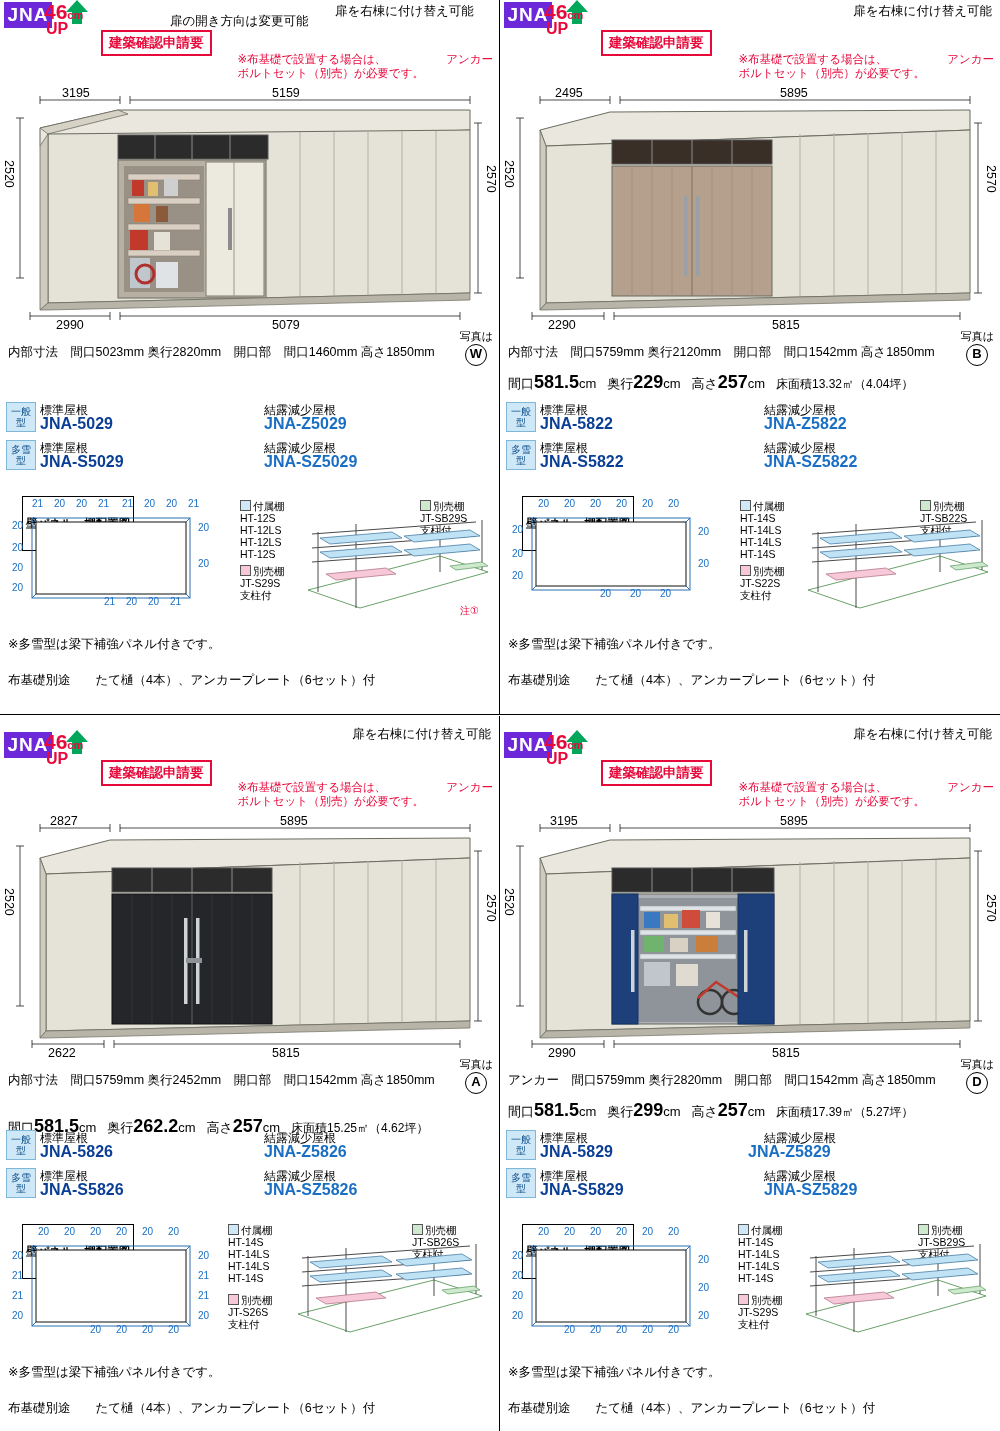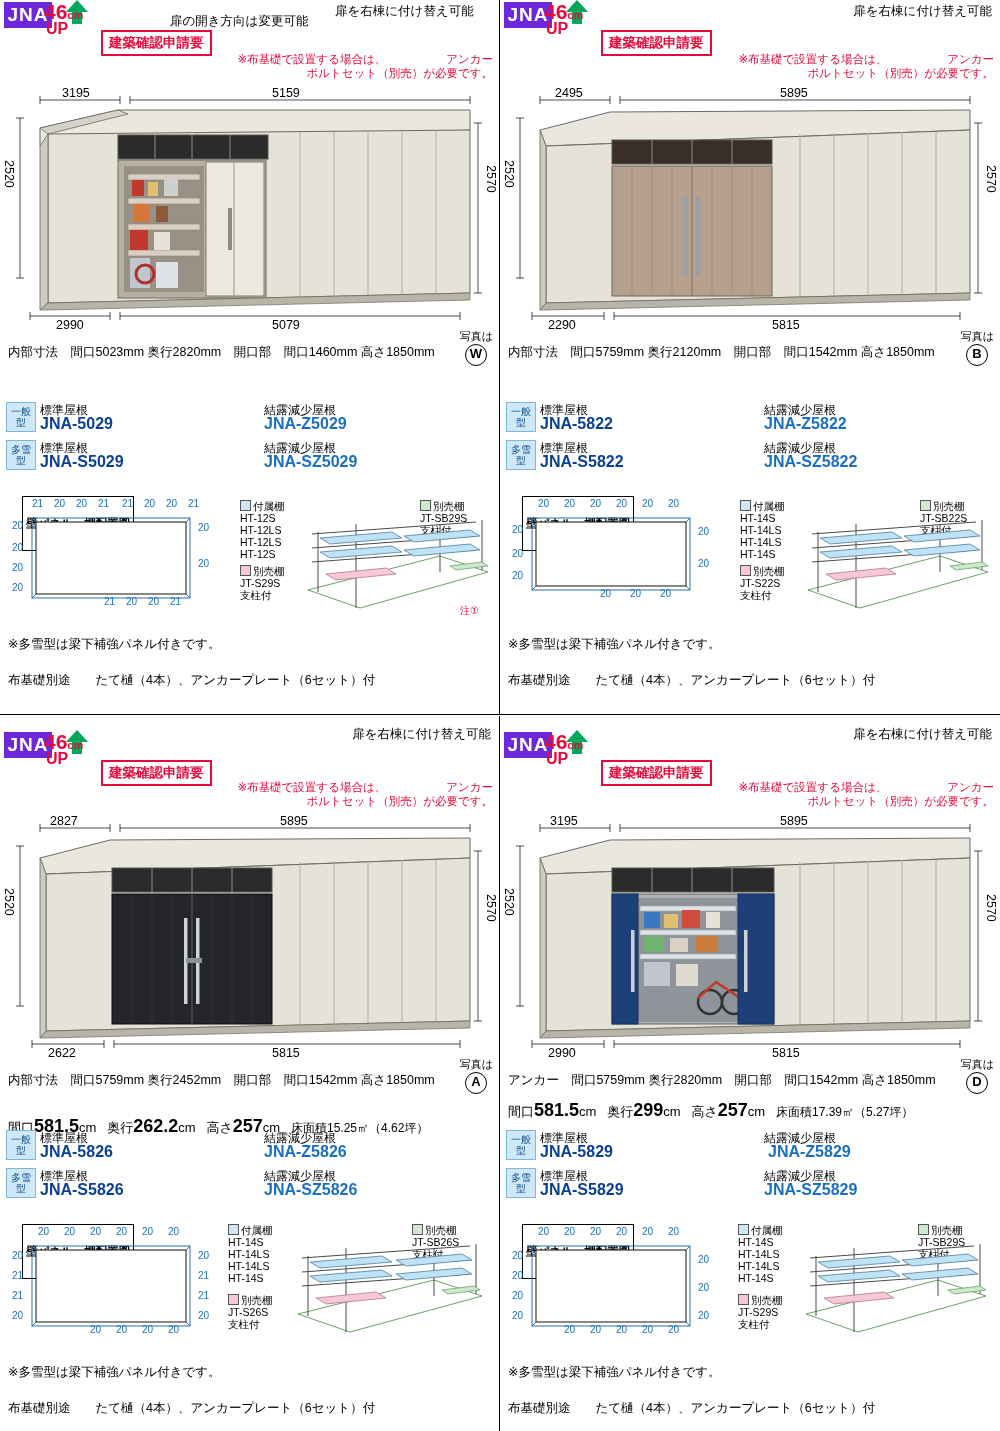--- a/index.html
+++ b/index.html
@@ -22,21 +22,21 @@
   .jna{position:absolute;left:4px;top:2px;width:48px;height:26px;background:#6d28d9;color:#fff;font-weight:bold;font-size:19px;line-height:26px;text-align:center;letter-spacing:1px;}
   .up46{position:absolute;left:44px;top:0px;width:56px;height:46px;}
   .up46 .arrow{position:absolute;left:22px;top:0;width:0;height:0;border-left:11px solid transparent;border-right:11px solid transparent;border-bottom:12px solid #00a65a;}
   .up46 .barrow{position:absolute;left:28px;top:10px;width:10px;height:14px;background:#00a65a;}
   .up46 .txt46{position:absolute;left:0;top:2px;color:#e8093b;font-weight:bold;font-size:21px;line-height:20px;}
   .up46 .cm{font-size:11px;}
   .up46 .txtup{position:absolute;left:2px;top:21px;color:#e8093b;font-weight:bold;font-size:16px;line-height:16px;}
 
   .kenchiku{position:absolute;left:101px;top:30px;border:2px solid #e8093b;color:#e8093b;font-weight:bold;font-size:13.5px;padding:2px 6px;white-space:nowrap;}
 
-  .nunokiso{position:absolute;right:6px;top:52px;text-align:right;font-size:11.5px;color:#e8093b;line-height:14px;}
+  .nunokiso{position:absolute;right:6px;top:52px;text-align:left;font-size:11.5px;color:#e8093b;line-height:14px;}
 
   
   .imgbox{position:absolute;left:0;top:78px;width:500px;height:260px;}
   .photonote{position:absolute;right:6px;top:330px;font-size:11px;line-height:12px;text-align:center;}
   .photoletter{position:absolute;right:12px;top:344px;width:20px;height:20px;border:1.5px solid #000;border-radius:50%;font-size:13px;font-weight:bold;text-align:center;line-height:18px;}
 
   
   .dim{position:absolute;font-size:12.5px;}
   .dimv{position:absolute;font-size:12.5px;}
 
@@ -349,20 +349,26 @@
       <div class="dim" style="left:280px;top:86px;">5895</div>
       <div class="dimv" style="left:2px;top:160px;writing-mode:vertical-rl;">2520</div>
       <div class="dimv" style="left:484px;top:165px;writing-mode:vertical-rl;">2570</div>
       <div class="dim" style="left:48px;top:318px;">2290</div>
       <div class="dim" style="left:272px;top:318px;">5815</div>
 
       <div class="photonote">写真は</div>
       <div class="photoletter">B</div>
 
       <div class="specline">内部寸法　間口5759mm 奥行2120mm　開口部　間口1542mm 高さ1850mm</div>
+      <div class="sizeline">
+        <span>間口</span><b>581.5</b><span>cm</span>
+        &nbsp;&nbsp;<span>奥行</span><b>229</b><span>cm</span>
+        &nbsp;&nbsp;<span>高さ</span><b>257</b><span>cm</span>
+        &nbsp;&nbsp;<span class="small">床面積13.32㎡（4.04坪）</span>
+      </div>
 
       <div class="models">
         <div class="mtag" style="left:0;top:2px;">一般型</div>
         <div class="mtag" style="left:0;top:40px;">多雪型</div>
         <div class="mlabel" style="left:34px;top:2px;">標準屋根</div>
         <div class="mcode" style="left:34px;top:15px;">JNA-5822</div>
         <div class="mlabel" style="left:34px;top:40px;">標準屋根</div>
         <div class="mcode" style="left:34px;top:53px;">JNA-S5822</div>
         <div class="mlabel" style="left:258px;top:2px;">結露減少屋根</div>
         <div class="mcode z" style="left:258px;top:15px;">JNA-Z5822</div>
@@ -728,21 +734,21 @@
       </div>
 
       <div class="models" style="top:412px;">
         <div class="mtag" style="left:0;top:2px;">一般型</div>
         <div class="mtag" style="left:0;top:40px;">多雪型</div>
         <div class="mlabel" style="left:34px;top:2px;">標準屋根</div>
         <div class="mcode" style="left:34px;top:15px;">JNA-5829</div>
         <div class="mlabel" style="left:34px;top:40px;">標準屋根</div>
         <div class="mcode" style="left:34px;top:53px;">JNA-S5829</div>
         <div class="mlabel" style="left:258px;top:2px;">結露減少屋根</div>
-        <div class="mcode z" style="left:262px;top:15px;">JNA-Z5829</div>
+        <div class="mcode z" style="left:242px;top:15px;">JNA-Z5829</div>
         <div class="mlabel" style="left:258px;top:40px;">結露減少屋根</div>
         <div class="mcode z" style="left:258px;top:53px;">JNA-SZ5829</div>
       </div>
 
       <div class="diagtitle" style="left:22px;top:508px;">壁パネル・棚配置図</div>
 
       <div class="layout" style="top:512px;">
         <svg width="215" height="110" viewBox="0 0 215 110">
           <rect x="28" y="22" width="150" height="72" fill="#fff" stroke="#111" stroke-width="1"></rect>
           <rect x="24" y="18" width="158" height="80" fill="none" stroke="#2a6fb0" stroke-width="1"></rect>

